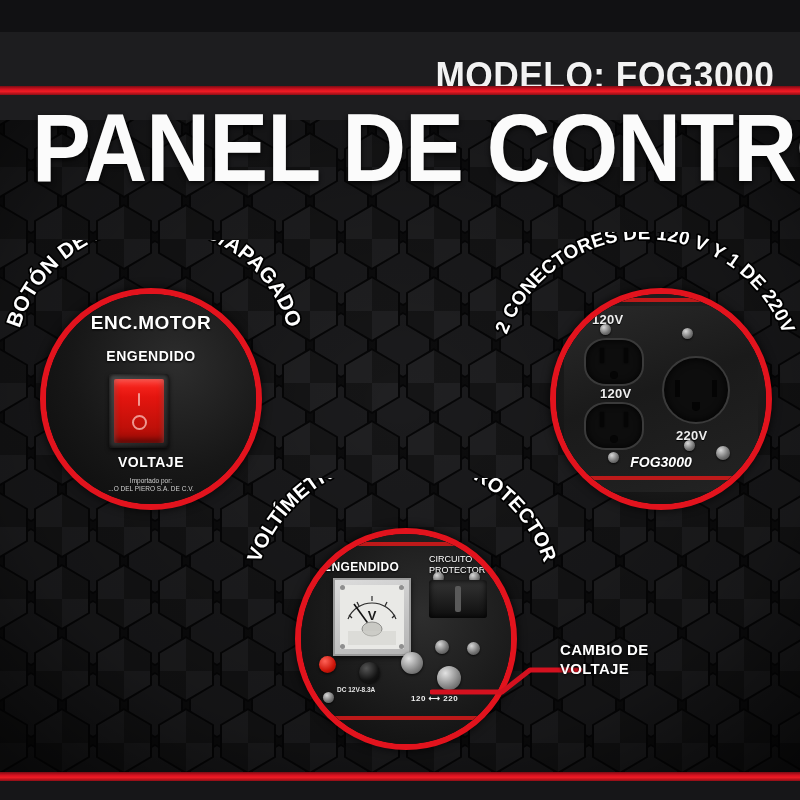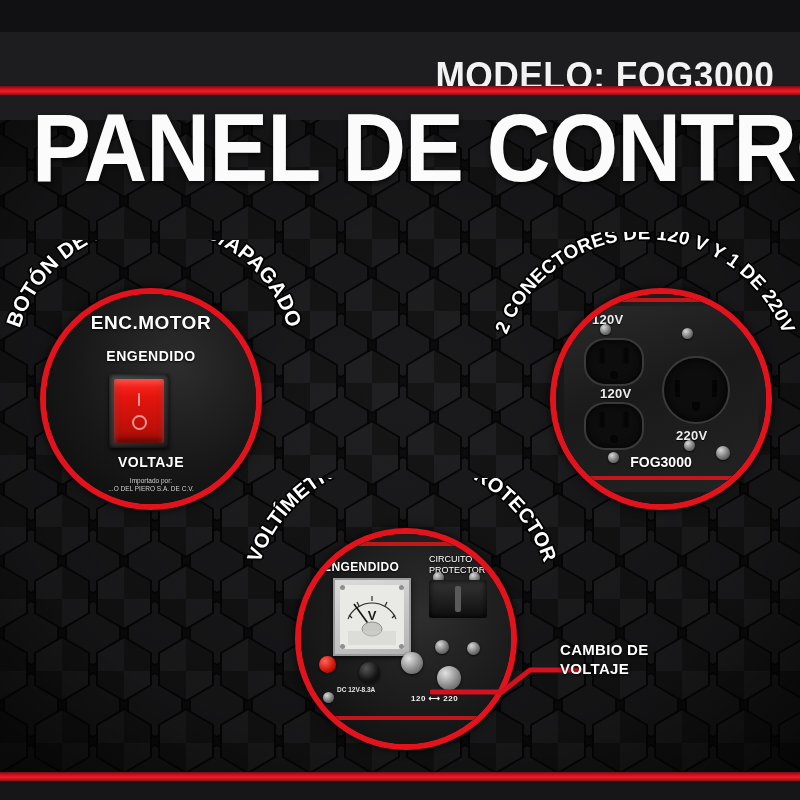--- a/index.html
+++ b/index.html
@@ -132,21 +132,21 @@
     position:absolute;width:11px;height:11px;border-radius:50%;
     background:radial-gradient(circle at 35% 30%,#d8d8d8,#787878 55%,#3d3d3d);
     box-shadow:0 1px 2px rgba(0,0,0,.8);
   }
   .minilabel{
     position:absolute;color:#ededed;font-size:13px;font-weight:bold;
     text-shadow:0 1px 1px #000;letter-spacing:.3px;
   }
   #fog-label{
     position:absolute;left:0;top:160px;width:100%;text-align:center;
-    color:#fff;font-size:14px;font-weight:bold;text-shadow:0 1px 2px #000;
+    color:#fff;font-size:14px;font-weight:bold;text-shadow:0 1px 2px #000;font-style:italic;
   }
   .redstripe{
     position:absolute;background:#cf1a1a;height:4px;opacity:.9;
   }
 
   
   #c-bot{left:295px;top:528px;width:210px;height:210px;}
   #volt-lbl{position:absolute;left:22px;top:26px;color:#fff;font-size:12px;font-weight:bold;text-shadow:0 1px 2px #000;letter-spacing:.4px;}
   #circ-lbl{position:absolute;left:128px;top:20px;color:#fff;font-size:9px;font-weight:normal;line-height:11px;text-shadow:0 1px 2px #000;}
   #meter{

